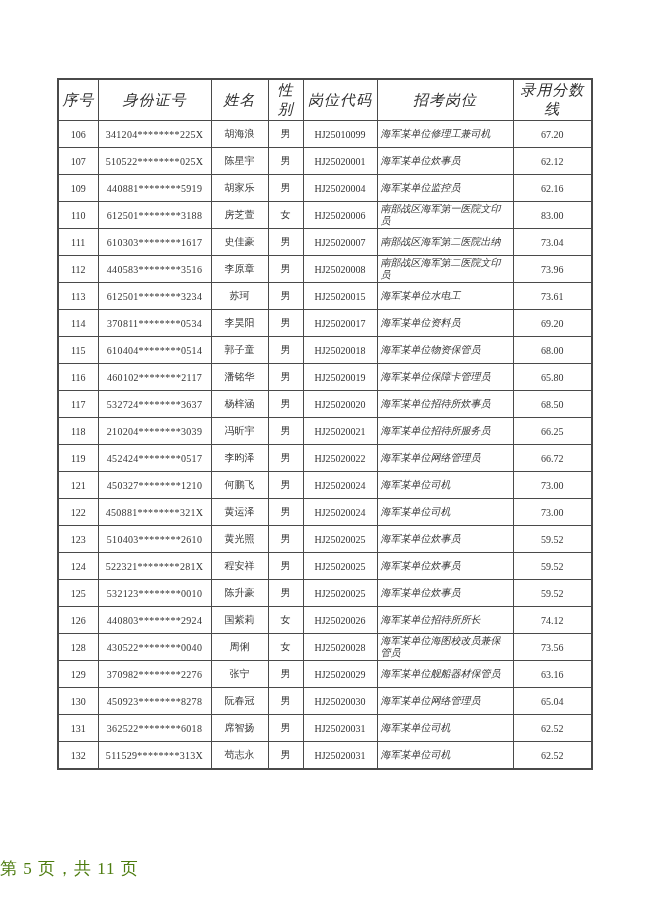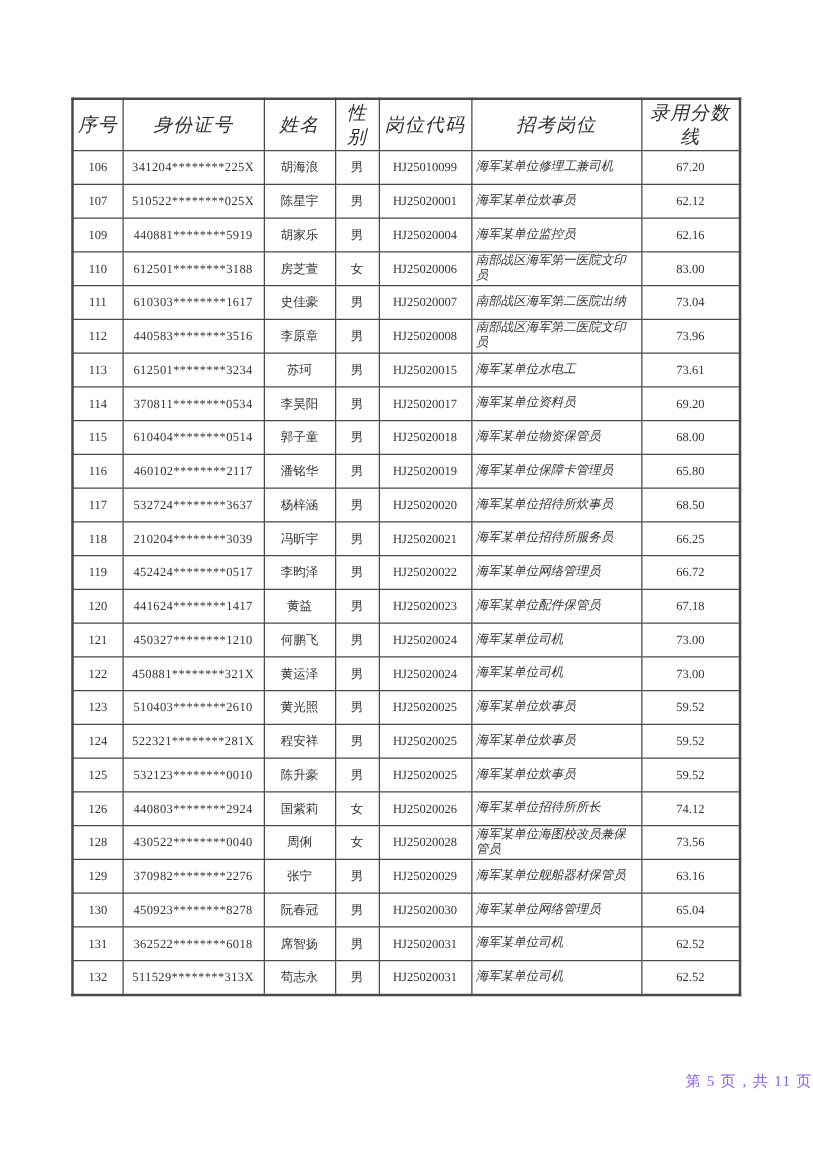--- a/index.html
+++ b/index.html
@@ -57,23 +57,23 @@
   col.w-name  { width: 57px; }
   col.w-sex   { width: 35px; }
   col.w-code  { width: 74px; }
   col.w-pos   { width: 136px; }
   col.w-score { width: 79px; }
   .footer {
     position: absolute;
     left: 0;
     top: 857px;
     width: 100%;
-    text-align: right;
-    font-size: 12px;
-    color: #8b5cf6;
+    text-align: left;
+    font-size: 17px;
+    color: #4d7c0f;
     letter-spacing: 1px;
   }
 </style>
 </head>
 <body>
 
 <div class="page">
 
   <table class="score-table">
     <colgroup>
@@ -208,29 +208,20 @@
         <tr>
     <td class="c-no">119</td>
     <td class="c-id">452424********0517</td>
     <td class="c-name">李昀泽</td>
     <td class="c-sex">男</td>
     <td class="c-code">HJ25020022</td>
     <td class="c-pos">海军某单位网络管理员</td>
     <td class="c-score">66.72</td>
   </tr>
         <tr>
-    <td class="c-no">120</td>
-    <td class="c-id">441624********1417</td>
-    <td class="c-name">黄益</td>
-    <td class="c-sex">男</td>
-    <td class="c-code">HJ25020023</td>
-    <td class="c-pos">海军某单位配件保管员</td>
-    <td class="c-score">67.18</td>
-  </tr>
-        <tr>
     <td class="c-no">121</td>
     <td class="c-id">450327********1210</td>
     <td class="c-name">何鹏飞</td>
     <td class="c-sex">男</td>
     <td class="c-code">HJ25020024</td>
     <td class="c-pos">海军某单位司机</td>
     <td class="c-score">73.00</td>
   </tr>
         <tr>
     <td class="c-no">122</td>

